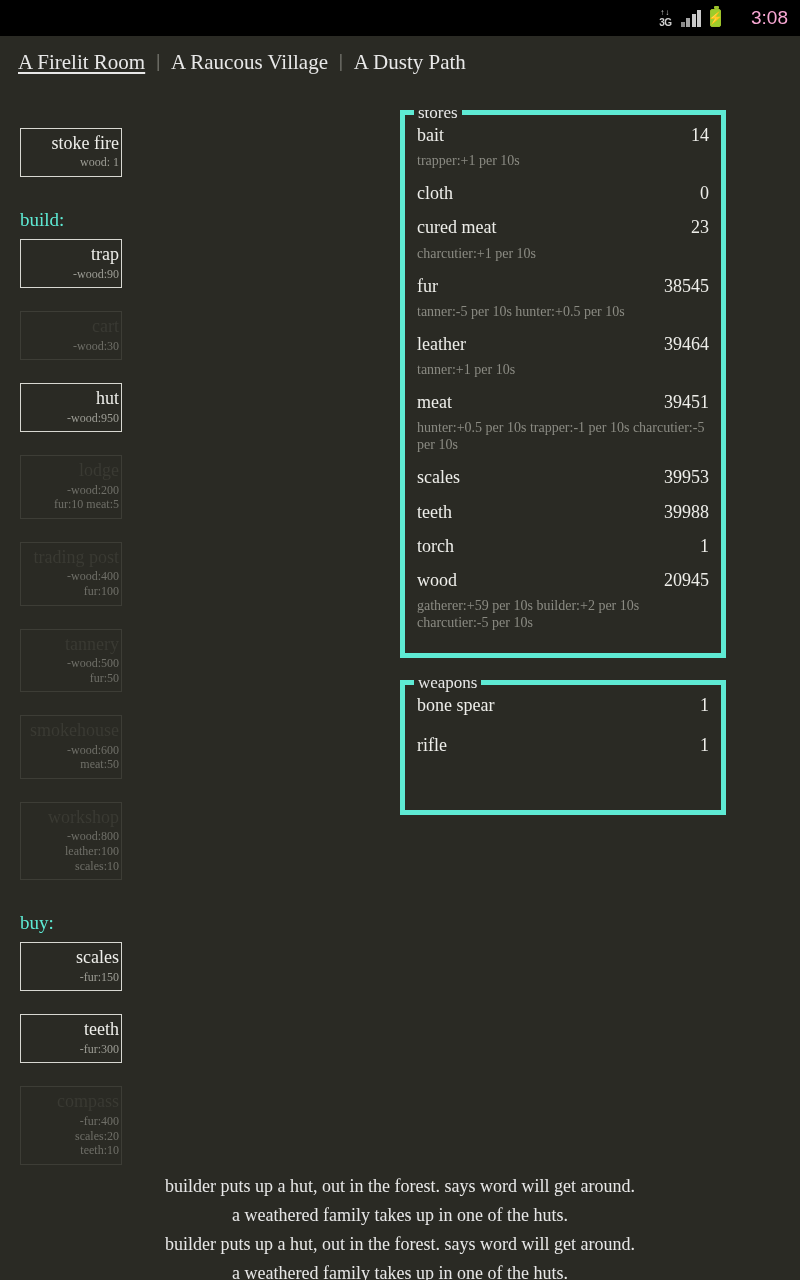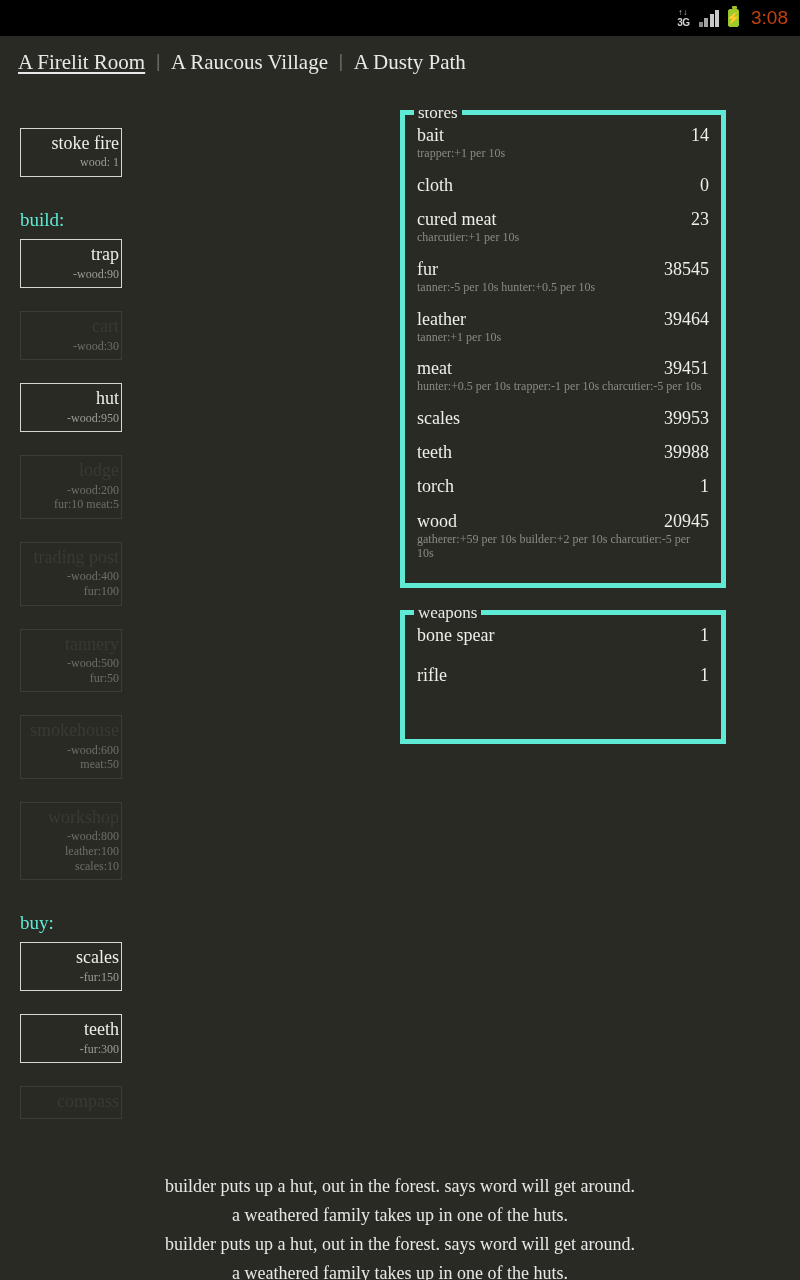--- a/index.html
+++ b/index.html
@@ -80,24 +80,24 @@
   .bolt {
     position: absolute;
     inset: 0;
     display: flex; align-items: center; justify-content: center;
     font-size: 12px; line-height: 1;
     color: #f2f6e6;
   }
 
   #clock {
     font-size: 19px;
-    color: #c2410c;
+    color: #f9a8d4;
     font-family: "Liberation Sans", sans-serif;
     letter-spacing: 0px;
-    margin-left: 3px;
+    margin-left: 21px;
   }
 
   
   #header {
     padding: 14px 0 0 18px;
     display: flex;
     align-items: flex-start;
   }
   .tab {
     font-size: 21px;
@@ -195,24 +195,24 @@
   .row:last-child { margin-bottom: 0; }
   .row-main {
     display: flex;
     justify-content: space-between;
     align-items: baseline;
     font-size: 18px;
     color: #eeeeea;
     line-height: 1.12;
   }
   .row-note {
-    font-size: 12px;
+    font-size: 14px;
     color: #8b8b83;
     line-height: 1.22;
-    margin-top: 1px;
+    margin-top: 7px;
     padding-right: 2px;
   }
 
   #weapons-panel .row { margin-bottom: 20px; }
   #weapons-panel { padding-bottom: 34px; }
   #stores-panel  { padding-bottom: 22px; }
 
   
   #notifications {
     position: absolute;
@@ -319,20 +319,23 @@
         <div class="btn">
           <span class="btn-title">scales</span>
           <span class="btn-cost" style="white-space: pre-line;">-fur:150</span>
         </div>
         <div class="btn">
           <span class="btn-title">teeth</span>
           <span class="btn-cost" style="white-space: pre-line;">-fur:300</span>
         </div>
         <div class="btn disabled">
           <span class="btn-title">compass</span>
+          <span class="btn-cost" style="white-space: pre-line;">-fur:400
+scales:20
+teeth:10</span>
         </div>
       </div>
   </div>
 
   <div id="right-col">
 
     <div class="panel" id="stores-panel">
       <span class="panel-legend">stores</span>
       <div id="stores-rows">
           <div class="row">

